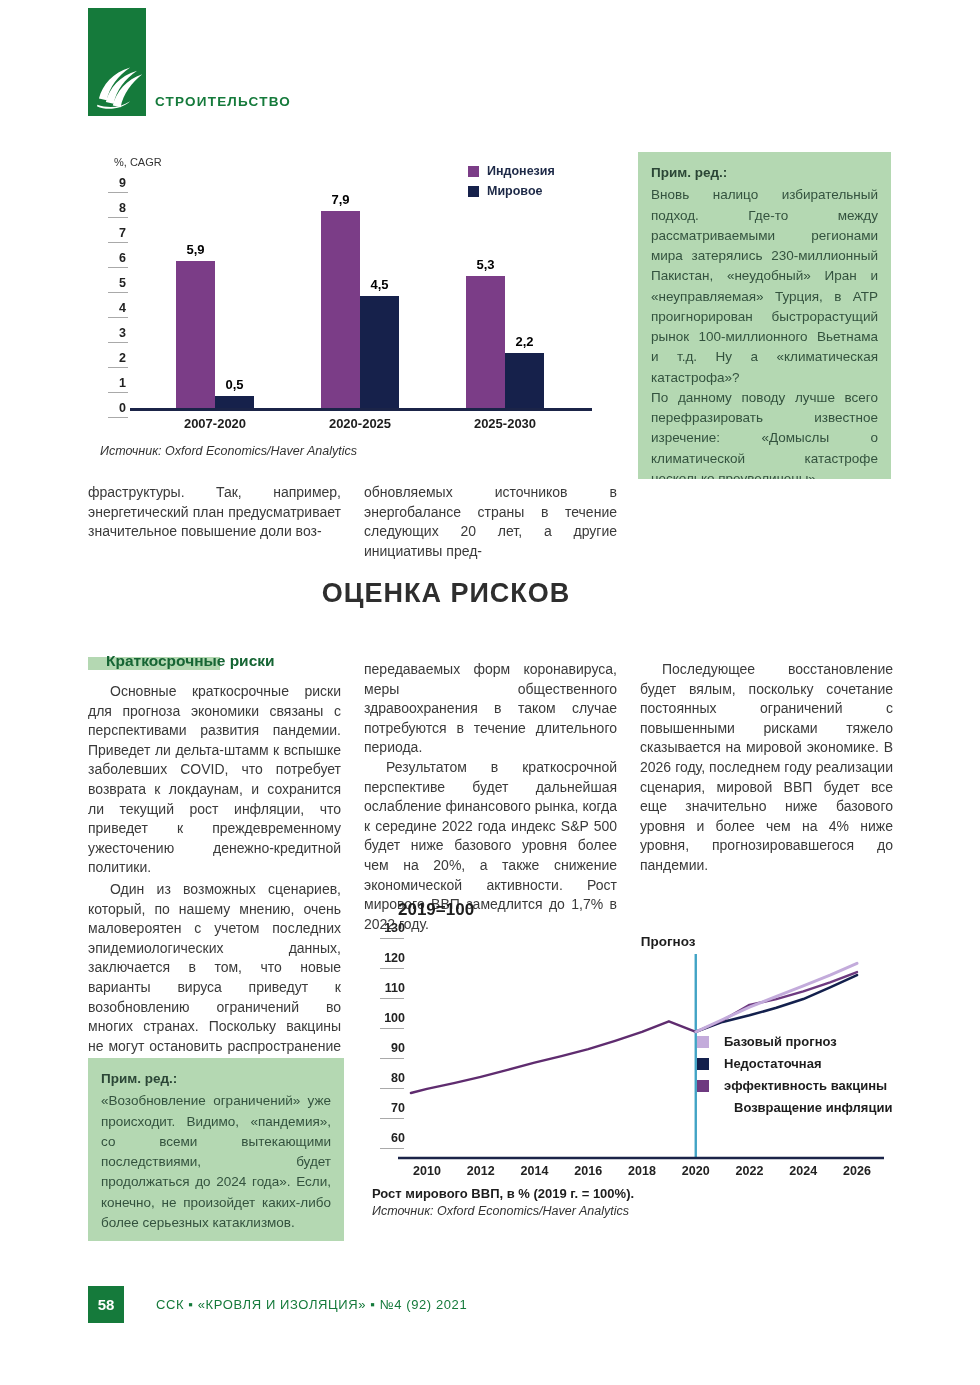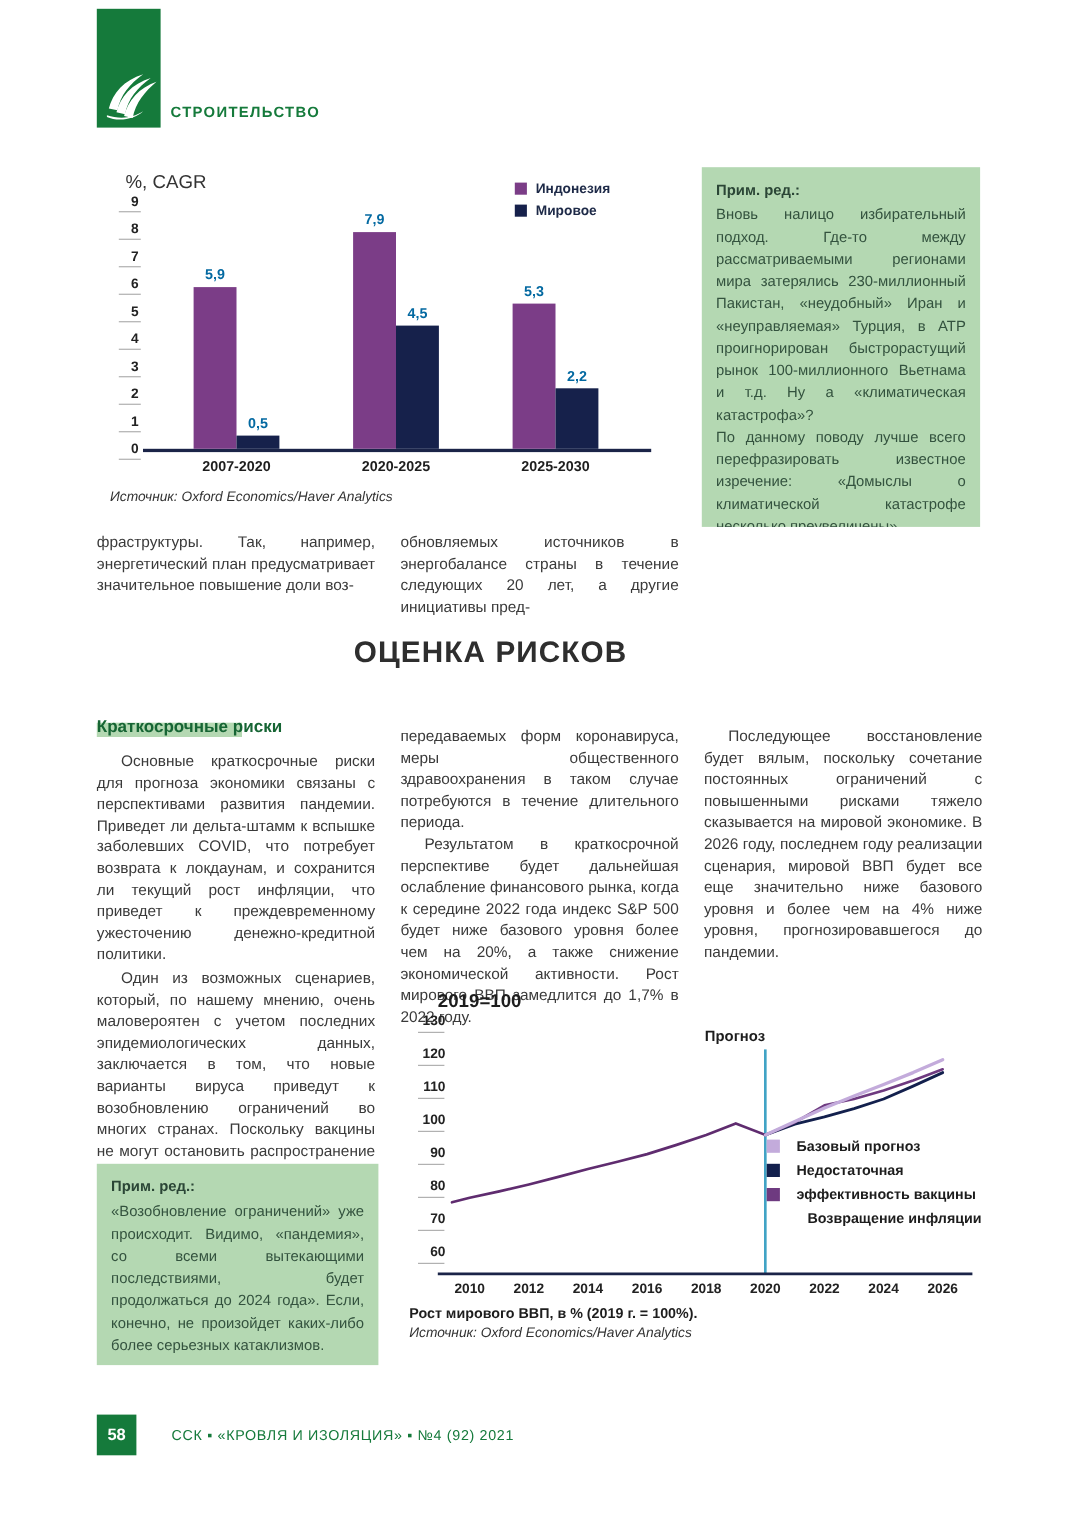--- a/index.html
+++ b/index.html
@@ -7,26 +7,26 @@
         font-family:"Liberation Sans",sans-serif;color:#3a3a3a;}
   .abs{position:absolute;}
 
   
   .logo{left:88px;top:8px;width:58px;height:108px;background:#157a3b;}
   .logo svg{position:absolute;left:4px;bottom:2px;}
   .section-label{left:155px;top:94px;font-size:13.5px;font-weight:bold;color:#157a3b;letter-spacing:1.2px;}
 
   
   .bar-chart{left:100px;top:156px;width:505px;height:285px;}
-  .bc-axis-title{position:absolute;left:14px;top:0;font-size:17px;color:#333;}
+  .bc-axis-title{position:absolute;left:14px;top:0;font-size:11px;color:#333;}
   .bc-ylab{position:absolute;left:0;width:26px;text-align:right;font-size:12.5px;font-weight:600;color:#222;line-height:16px;}
   .bc-dash{position:absolute;height:1px;background:#a9a9a9;}
   .bc-axis{position:absolute;background:#1b2448;}
   .bc-bar{position:absolute;}
-  .bc-val{position:absolute;text-align:center;font-size:13px;font-weight:600;color:#0369a1;}
+  .bc-val{position:absolute;text-align:center;font-size:13px;font-weight:600;color:#000000;}
   .bc-cat{position:absolute;text-align:center;font-size:13px;font-weight:600;color:#1d1d1d;}
   .bc-legend{position:absolute;left:368px;top:8px;}
   .bc-legend .row{display:flex;align-items:center;margin-bottom:6px;}
   .bc-legend .sq{width:11px;height:11px;margin-right:8px;flex:0 0 auto;}
   .bc-legend .lab{font-size:12.5px;font-weight:600;color:#1d2947;}
 
   .chart-caption{font-size:13px;font-weight:bold;color:#1d1d1d;line-height:1.3;}
   .chart-source{font-size:12.5px;font-style:italic;color:#333;line-height:1.35;}
   .bar-caption{left:100px;top:443px;width:420px;}
   .line-caption{left:372px;top:1186px;width:480px;}
@@ -45,21 +45,21 @@
   .bodytext p.indent{text-indent:22px;}
   .col{width:253px;}
   .c1{left:88px;} .c2{left:364px;} .c3{left:640px;}
   .row3{top:483px;}
 
   
   .risk-title{left:0;top:578px;width:892px;text-align:center;font-size:27px;font-weight:600;
               color:#2e2e2e;letter-spacing:1px;}
   .subheading{left:88px;top:652px;width:253px;font-size:15.5px;font-weight:bold;color:#166534;}
   .subheading .hl{position:absolute;left:0;top:5px;width:132px;height:13px;background:#b4d8b2;z-index:0;}
-  .subheading .txt{position:relative;z-index:1;}
+  .subheading .txt{position:relative;z-index:1;padding-left:18px;}
 
   .col1p1{top:682px;} .col1p2{top:880px;}
   .col2p{top:660px;} .col3p{top:660px;}
 
   
   .line-chart{left:372px;top:896px;width:518px;height:288px;}
   .lc-note{position:absolute;left:26px;top:4px;font-size:17px;font-weight:bold;color:#1d1d1d;}
   .lc-forecast{position:absolute;width:110px;font-size:13.5px;font-weight:bold;color:#1d1d1d;}
   .lc-ylab{position:absolute;left:0;width:33px;text-align:right;font-size:12.5px;font-weight:600;color:#222;line-height:16px;}
   .lc-dash{position:absolute;height:1px;background:#a9a9a9;}

